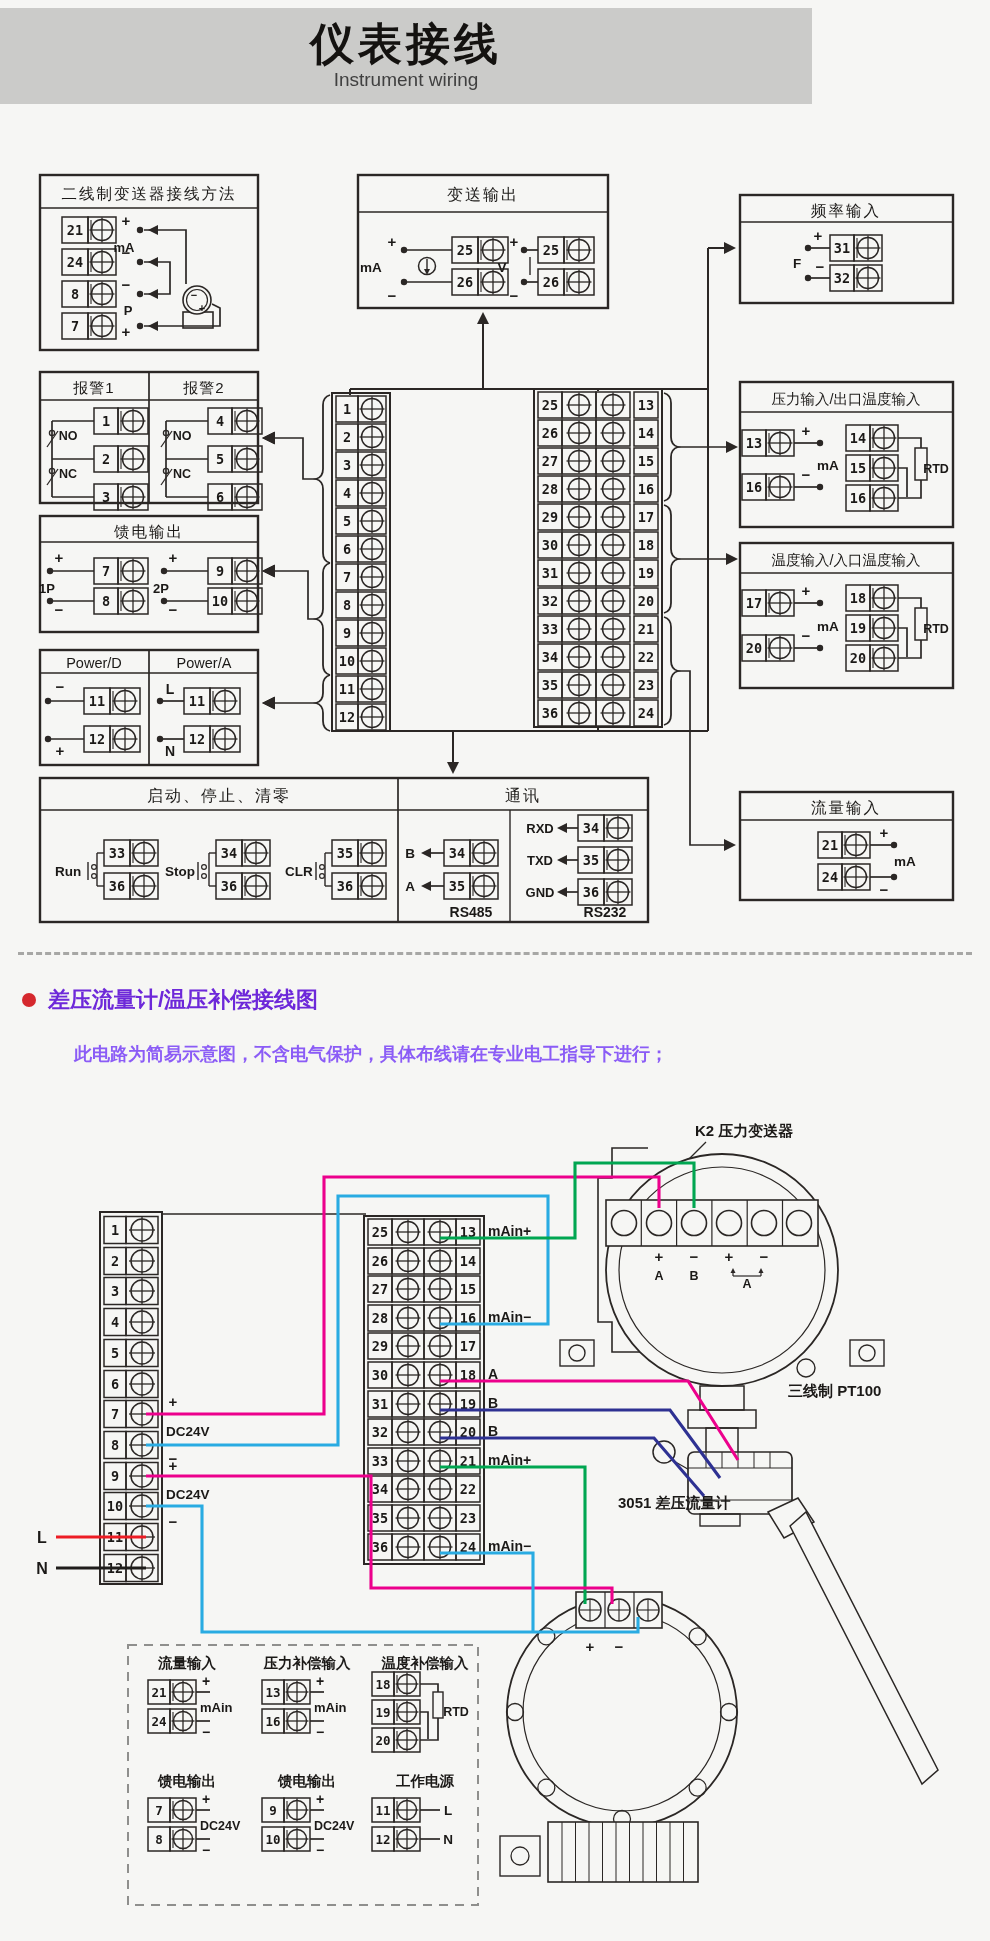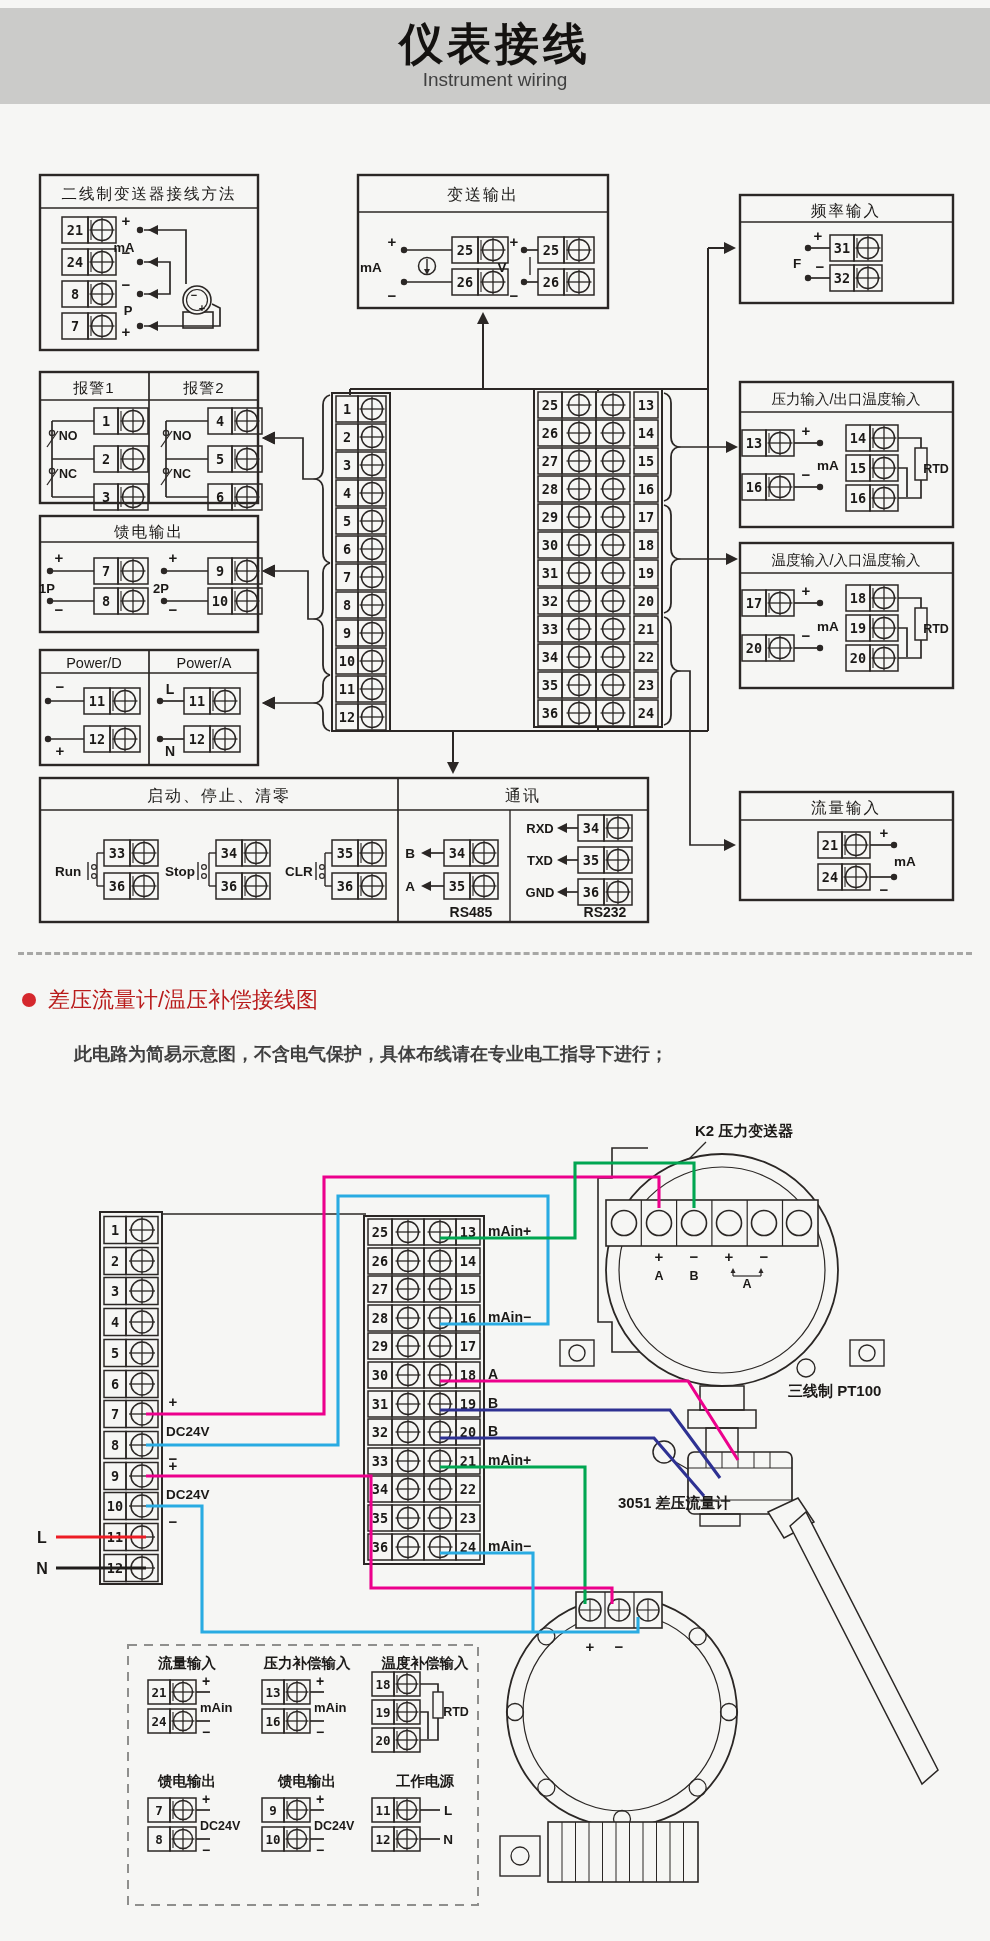--- a/index.html
+++ b/index.html
@@ -1,29 +1,29 @@
 <!DOCTYPE html>
 <html><head>
 <meta charset="utf-8">
 <style>
   html,body{margin:0;padding:0;}
   body{width:990px;height:1941px;background:#f6f6f4;position:relative;
        font-family:"Liberation Sans","DejaVu Sans",sans-serif;overflow:hidden;}
-  .header{position:absolute;left:0;top:8px;width:990px;height:96px;background:#cbcbc9;
+  .header{position:absolute;left:0;top:8px;width:812px;height:96px;background:#cbcbc9;
           display:flex;flex-direction:column;align-items:center;justify-content:center;}
   .header .t{font-size:44px;font-weight:bold;color:#141210;letter-spacing:4px;line-height:1.05;}
   .header .s{font-size:19px;color:#404040;margin-top:1px;}
   svg{position:absolute;left:0;}
   #top-svg{top:105px;}
   #bottom-svg{top:1096px;}
   .divider{position:absolute;left:18px;top:952px;width:954px;border-top:3px dashed #a7a7a5;}
   .sec-head{position:absolute;left:22px;top:985px;display:flex;align-items:center;}
   .bullet{width:14px;height:14px;border-radius:50%;background:#d5282d;margin-right:12px;}
-  .sec-title{font-size:22px;font-weight:normal;color:#b91c1c;}
-  .sec-note{position:absolute;left:74px;top:1042px;font-size:18px;font-weight:bold;color:#404040;}
+  .sec-title{font-size:22px;font-weight:bold;color:#6d28d9;}
+  .sec-note{position:absolute;left:74px;top:1042px;font-size:18px;font-weight:bold;color:#8b5cf6;}
   text{user-select:none;}
 </style>
 </head>
 <body>
 
 <div class="header" style="background: rgb(203, 203, 201);">
   <div class="t">仪表接线</div>
   <div class="s">Instrument wiring</div>
 </div>
 

